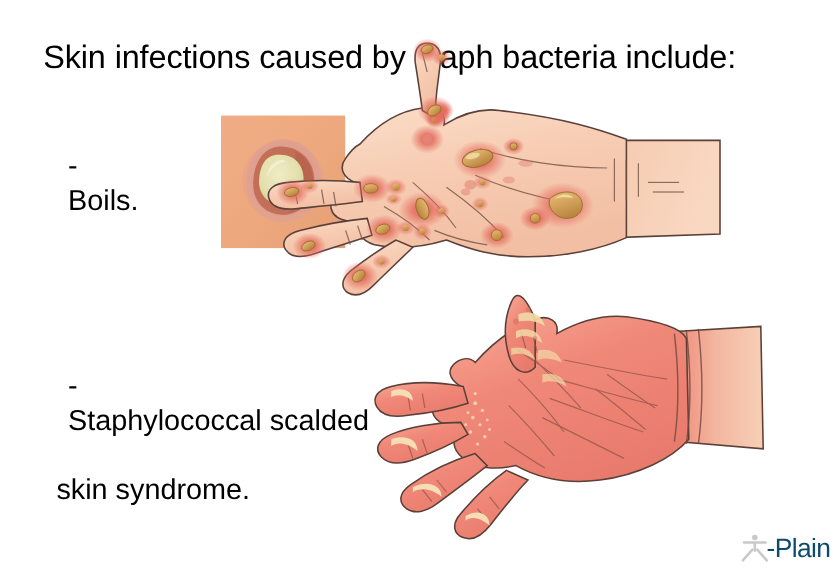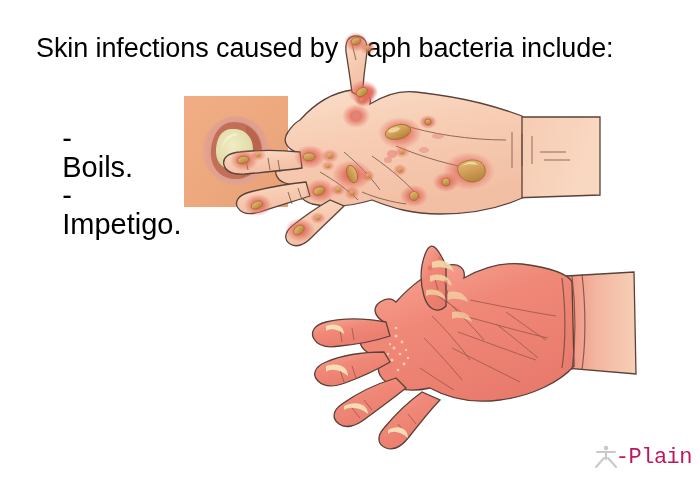--- a/index.html
+++ b/index.html
@@ -23,21 +23,21 @@
     top: 32px;
     font-size: 27px;
     line-height: 32px;
     color: #000000;
     white-space: nowrap;
     letter-spacing: -0.1px;
   }
   .bullet {
     position: absolute;
     left: 30px;
-    font-size: 29px;
+    font-size: 24px;
     line-height: 29px;
     color: #000000;
     white-space: pre;
   }
   #bullet-0 { top: 95px; }
   #bullet-1 { top: 152px; }
   #bullet-2 { top: 215px; }
   #bullet-3 { top: 278px; }
   #bullet-3 .cont { display: block; padding-left: 17px; }
 
@@ -68,44 +68,44 @@
     position: absolute;
     right: 8px;
     bottom: 8px;
     display: flex;
     align-items: center;
     height: 30px;
   }
   #logo .mark { display: block; width: 26px; height: 26px; }
   #logo .wordmark {
     font-size: 22px;
-    color: #be185d;
+    color: #0c4a6e;
     letter-spacing: -0.5px;
     margin-left: -3px;
-    font-family: Liberation Mono, monospace;
   }
 </style>
 </head>
 <body>
 
 <div id="slide">
 
   <div id="title">Skin infections caused by staph bacteria include:</div>
 
   <div class="bullet" id="bullet-0">
     <span>- </span>
     <span>Boils.</span>
   </div>
 
-  <div class="bullet" id="bullet-1">
+
+
+  <div class="bullet" id="bullet-3">
     <span>- </span>
-    <span>Impetigo.</span>
+    <span>Staphylococcal scalded</span>
+    <span class="cont">skin syndrome.</span>
   </div>
-
-
 
   <div id="boil-panel">
     <svg viewBox="0 0 104 111" xmlns="http://www.w3.org/2000/svg">
       <defs>
         <linearGradient id="boilBg" x1="0" y1="0" x2="1" y2="1">
           <stop offset="0%" stop-color="#f0ad85"></stop>
           <stop offset="55%" stop-color="#eda87d"></stop>
           <stop offset="100%" stop-color="#e79f74"></stop>
         </linearGradient>
         <radialGradient id="boilRing" cx="50%" cy="48%" r="58%">

